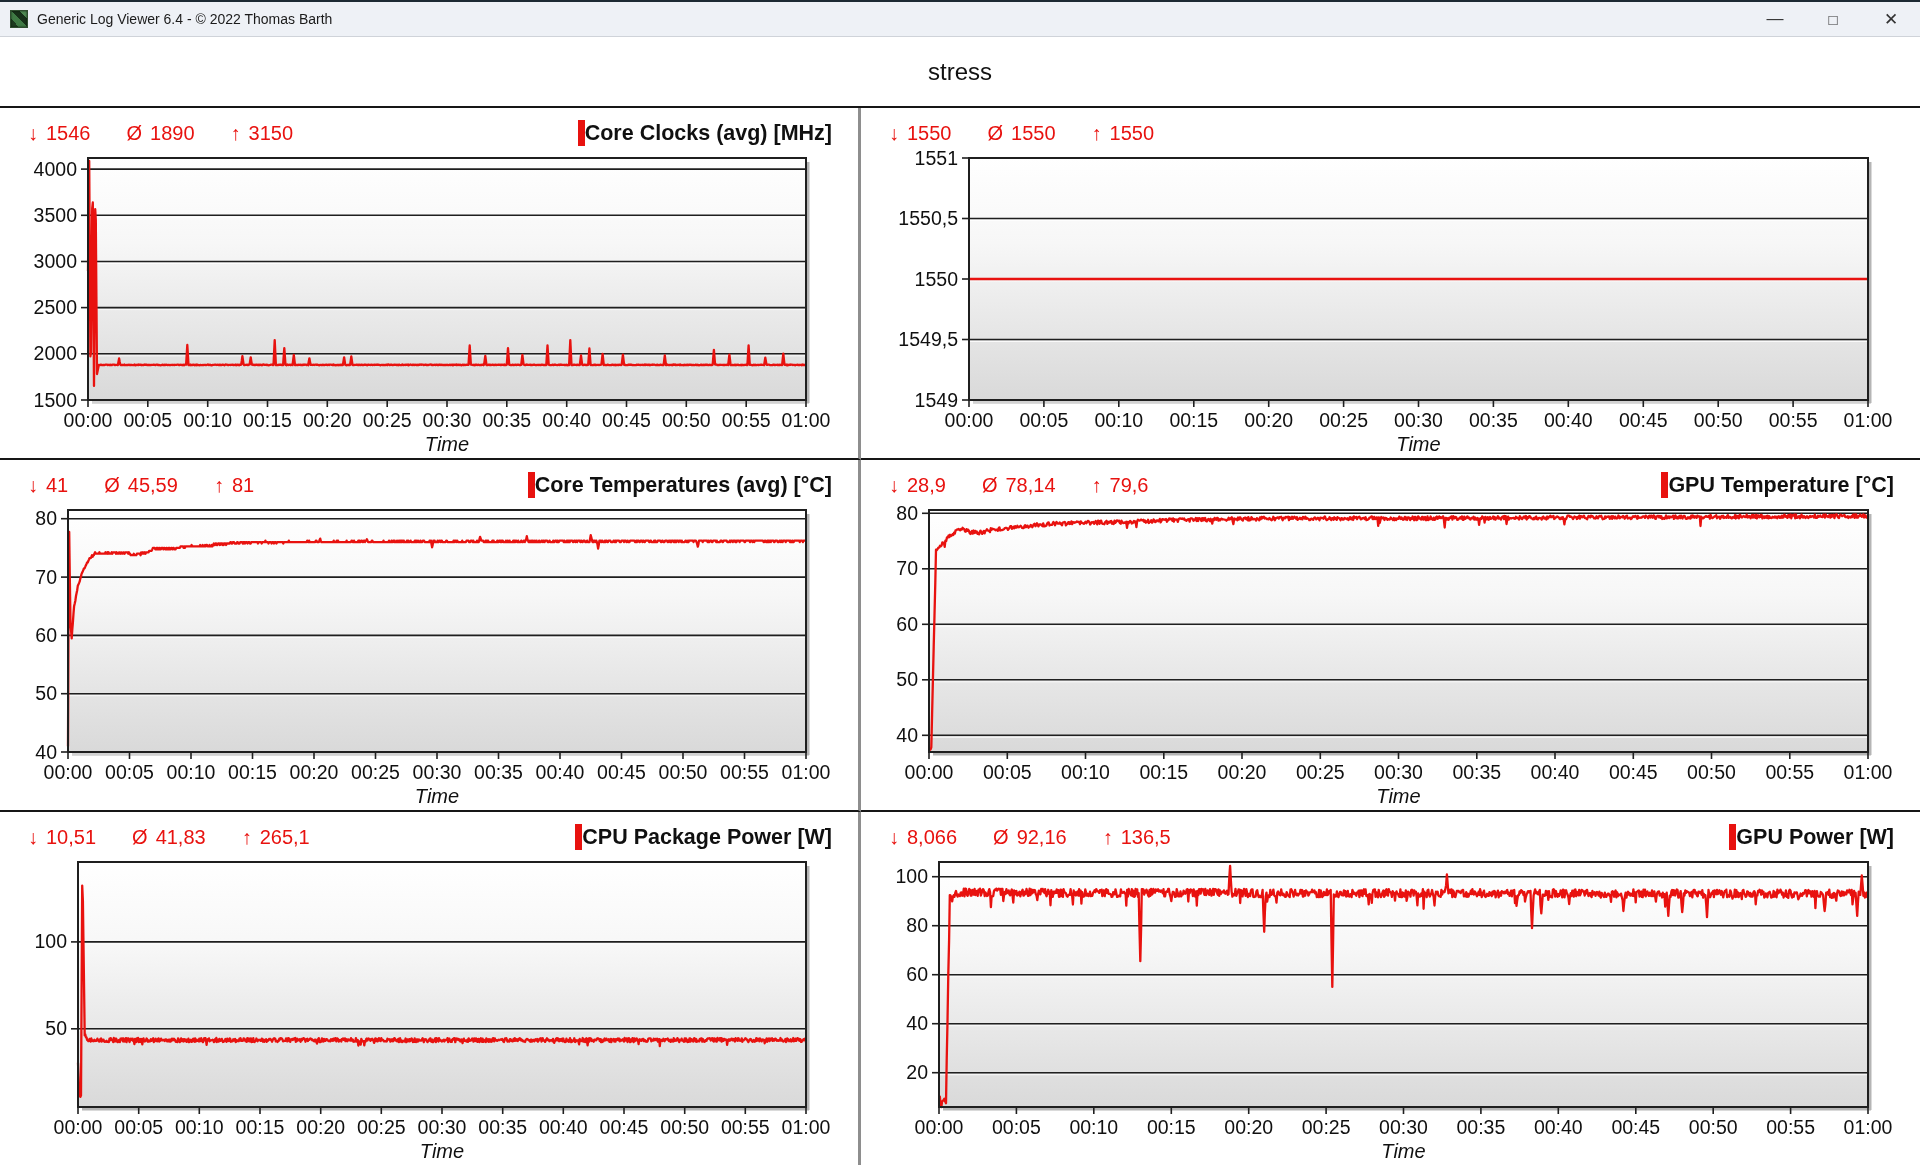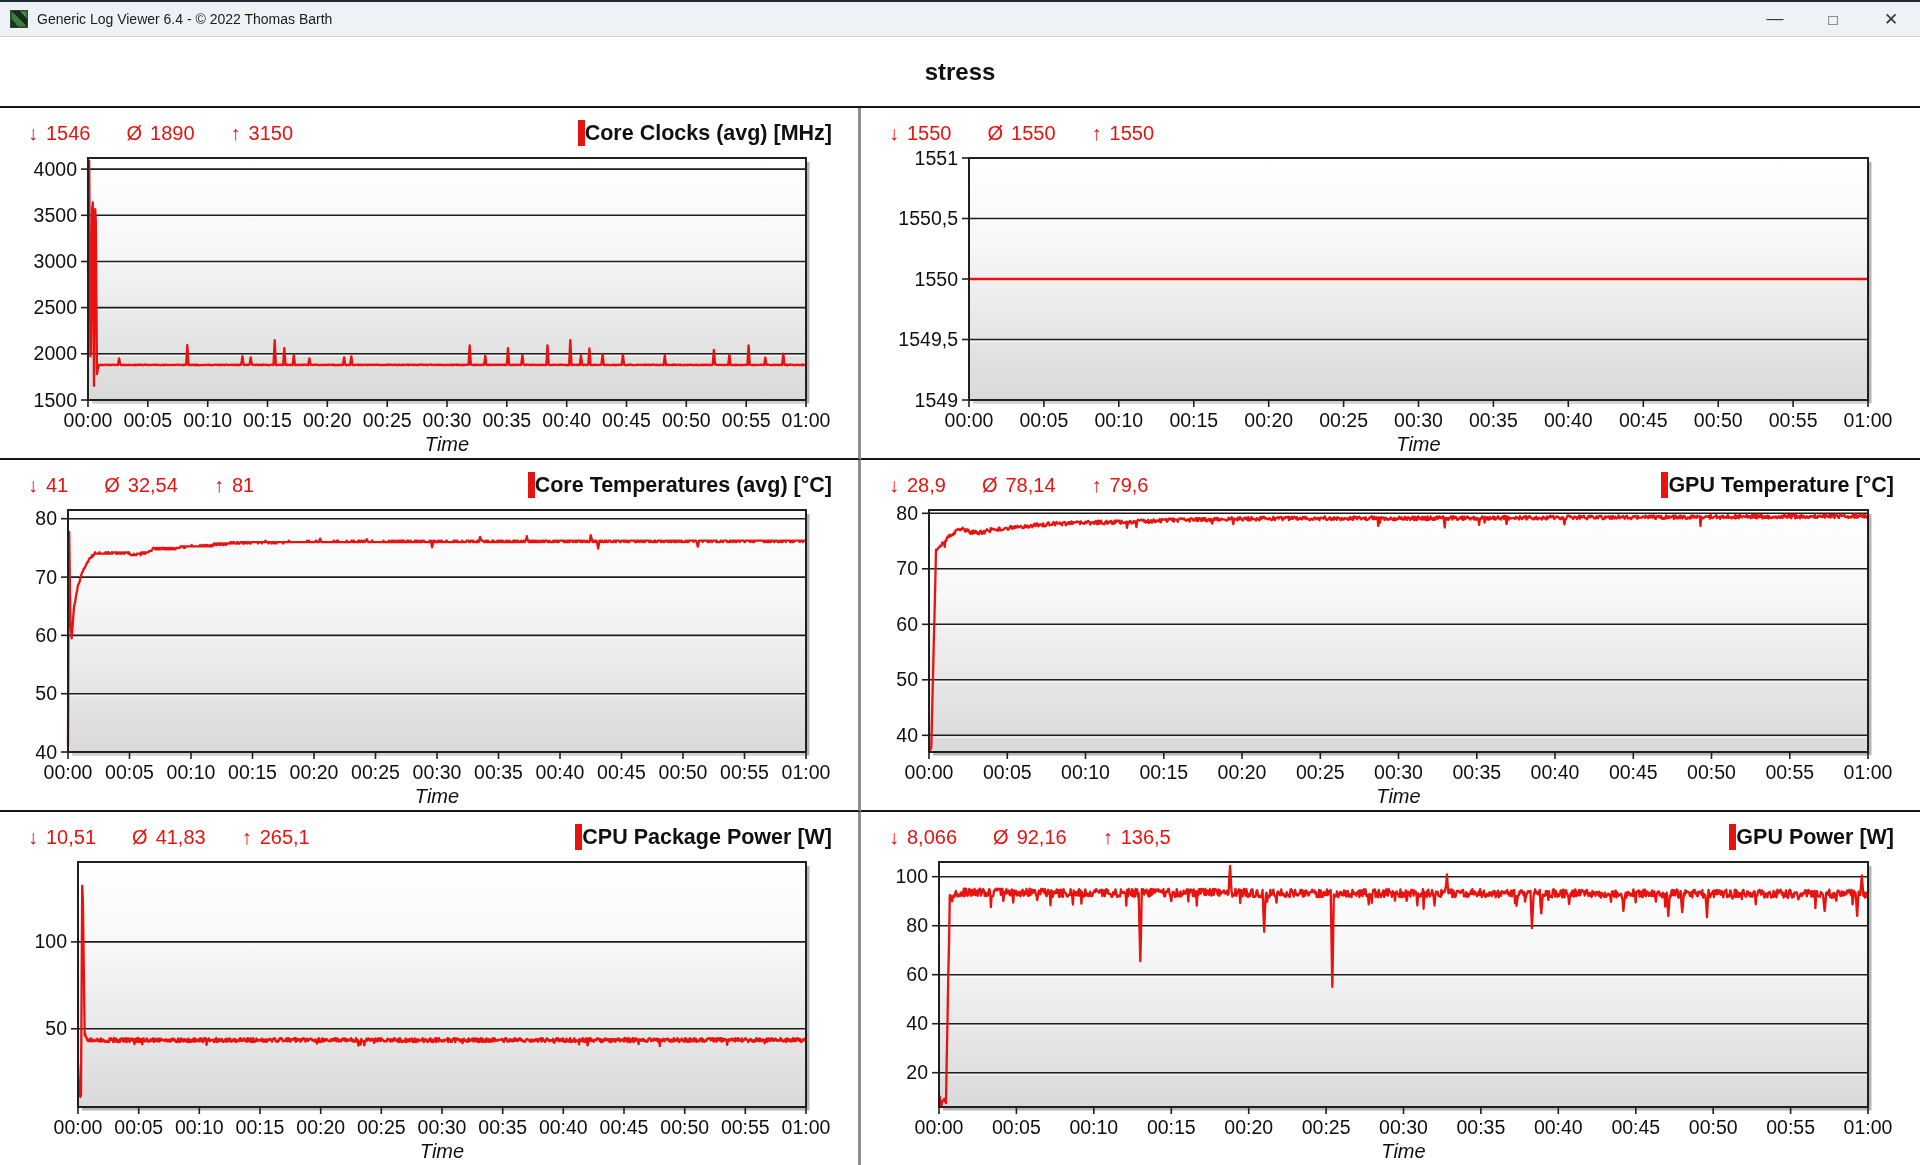--- a/index.html
+++ b/index.html
@@ -16,21 +16,21 @@
               box-shadow:inset 0 0 2px #0a140a; }
   .win-title { font-size:14px; color:#1b1b1b; }
   .win-controls { margin-left:auto; display:flex; height:100%; }
   .win-btn { width:58px; display:flex; align-items:center; justify-content:center;
              font-size:17px; color:#333; cursor:default; }
   .win-btn.max { font-size:15px; }
 
   
   .page-header { height:71px; border-bottom:2px solid #161616; background:#fff;
                  display:flex; align-items:center; justify-content:center; }
-  .page-header h1 { font-size:24px; font-weight:700; color:#111; }
+  .page-header h1 { font-size:24px; font-weight:400; color:#111; }
 
   
   .main { display:grid; grid-template-columns:861px 1059px;
           grid-template-rows:352px 352px 353px; }
   .panel { background:#fff; display:flex; flex-direction:column;
            padding:8px 26px 2px 28px; min-width:0; min-height:0; }
   .panel.colL { border-right:3px solid #8e8e8e; }
   .panel.r1, .panel.r2 { border-bottom:2px solid #161616; }
 
   .panel-head { display:flex; justify-content:space-between; align-items:center;
@@ -233,21 +233,21 @@
 
   <section class="panel colL r2">
     <div class="panel-head">
       <div class="stats">
         <span class="stat">
             <span>↓</span>
             <span>41</span>
           </span>
         <span class="stat">
             <span>Ø</span>
-            <span>32,54</span>
+            <span>45,59</span>
           </span>
         <span class="stat">
             <span>↑</span>
             <span>81</span>
           </span>
       </div>
       <div class="ptitle">
         <span class="bar"></span>
         <span>Core Temperatures (avg) [°C]</span>
       </div>

